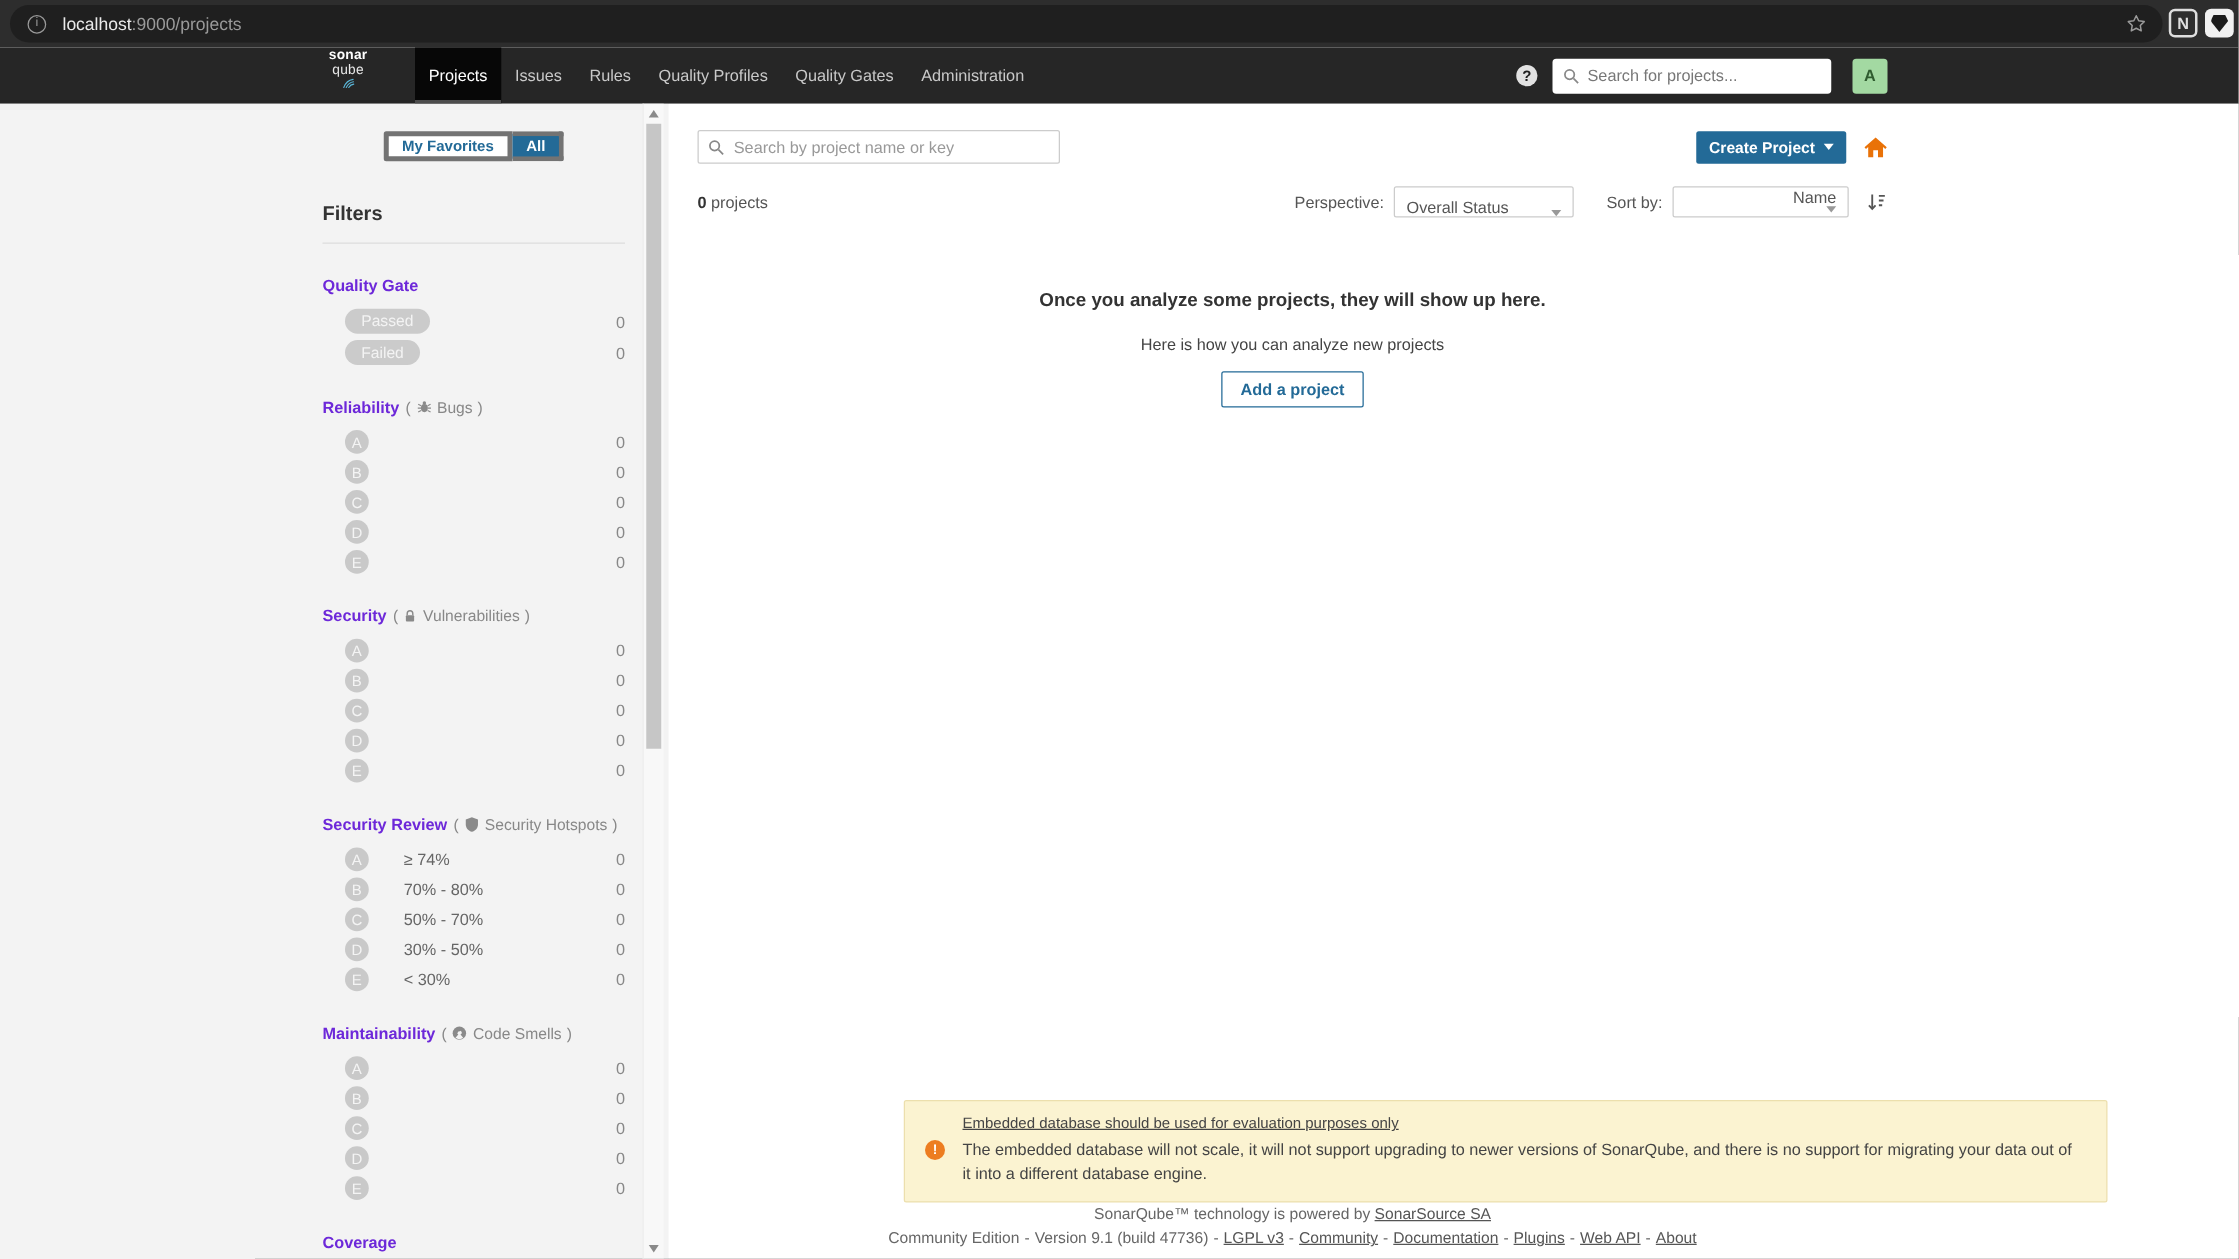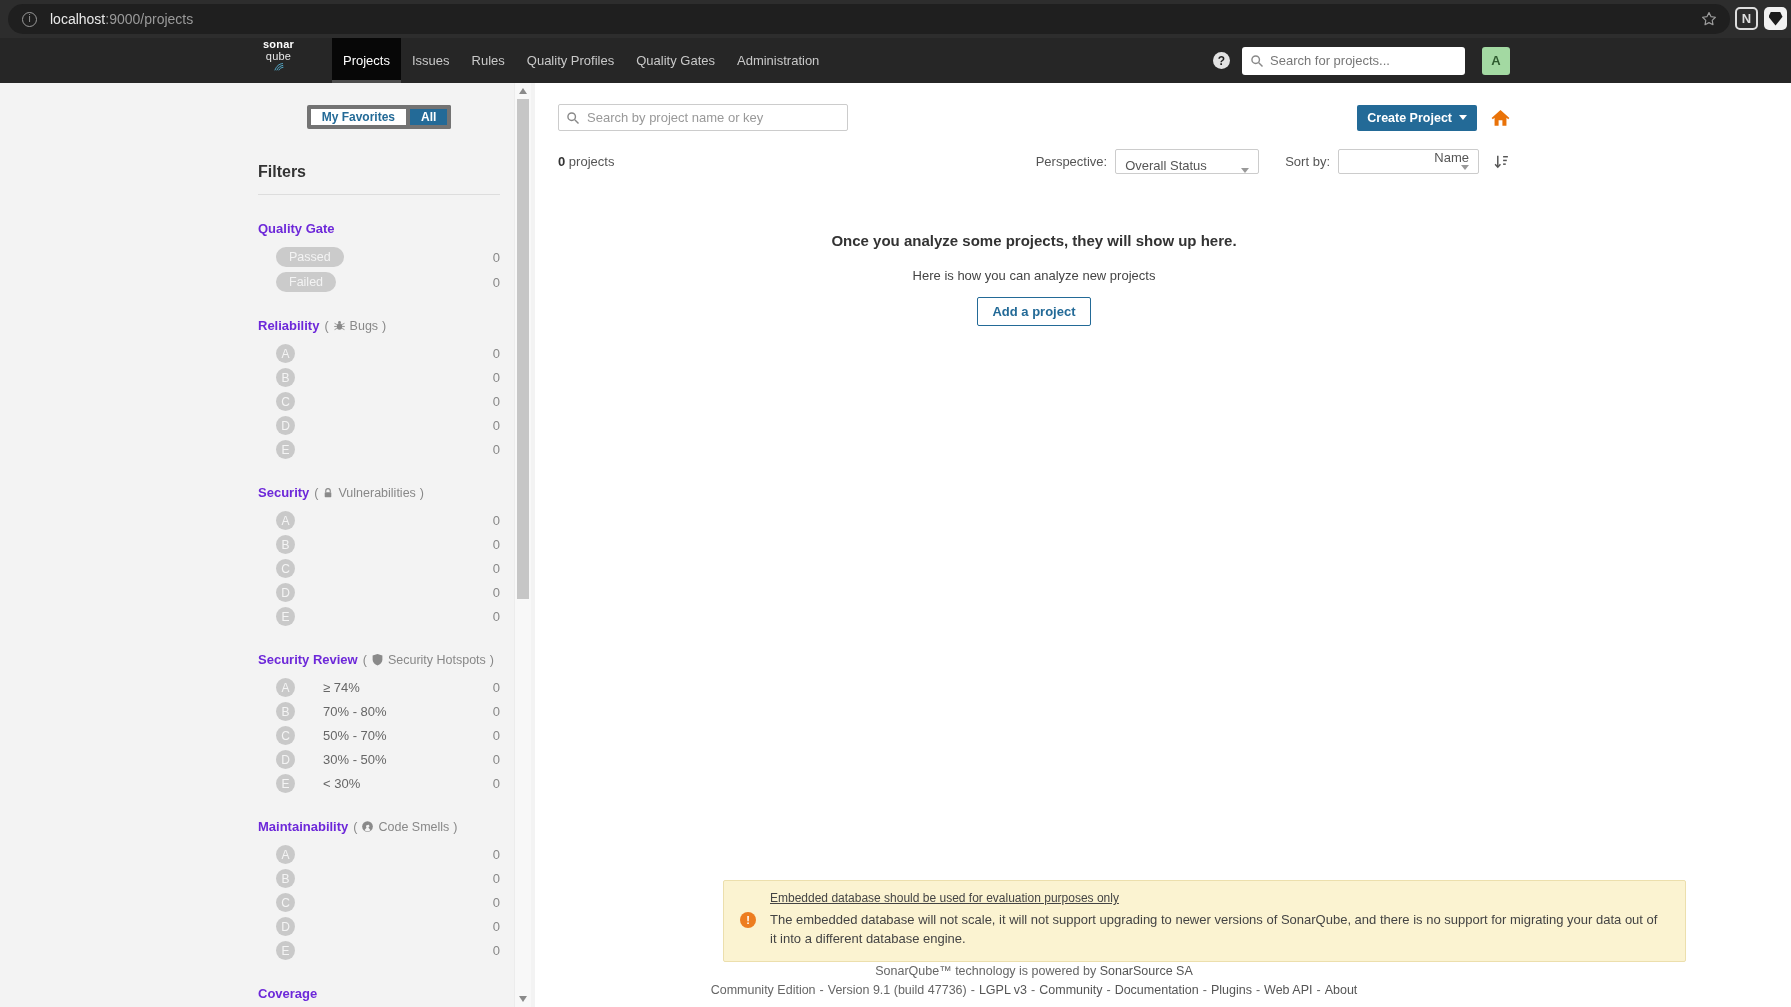--- a/index.html
+++ b/index.html
@@ -117,21 +117,21 @@
                  background:#fbf3d1; border:1px solid #ecdfad; border-radius:2px;
                  display:flex; align-items:center; padding:10px 18px 12px 16px; }
   .warn-icon { width:16px; height:16px; border-radius:50%; background:#ed7d20; color:#fff;
                font-size:11px; font-weight:700; display:flex; align-items:center; justify-content:center;
                margin-right:14px; flex:0 0 auto; }
   .warn-title { font-size:12px; color:#444;text-decoration:underline; }
   .warn-body { margin-top:6px; font-size:13px; color:#444; line-height:1.45; }
 
   .page-footer { position:absolute; left:23px; top:879px; width:952px; text-align:center;
                  font-size:12.5px; color:#666; line-height:1.55; }
-  .page-footer a { color:#555; cursor:pointer; }
+  .page-footer a { color:#555; text-decoration:underline; cursor:pointer; }
   .sep { margin:0 4px; }
 </style>
 </head>
 <body>
 
 <div class="screen">
 
   <div class="browser-bar">
     <div class="url-pill">
       <span class="info-icon">i</span>

